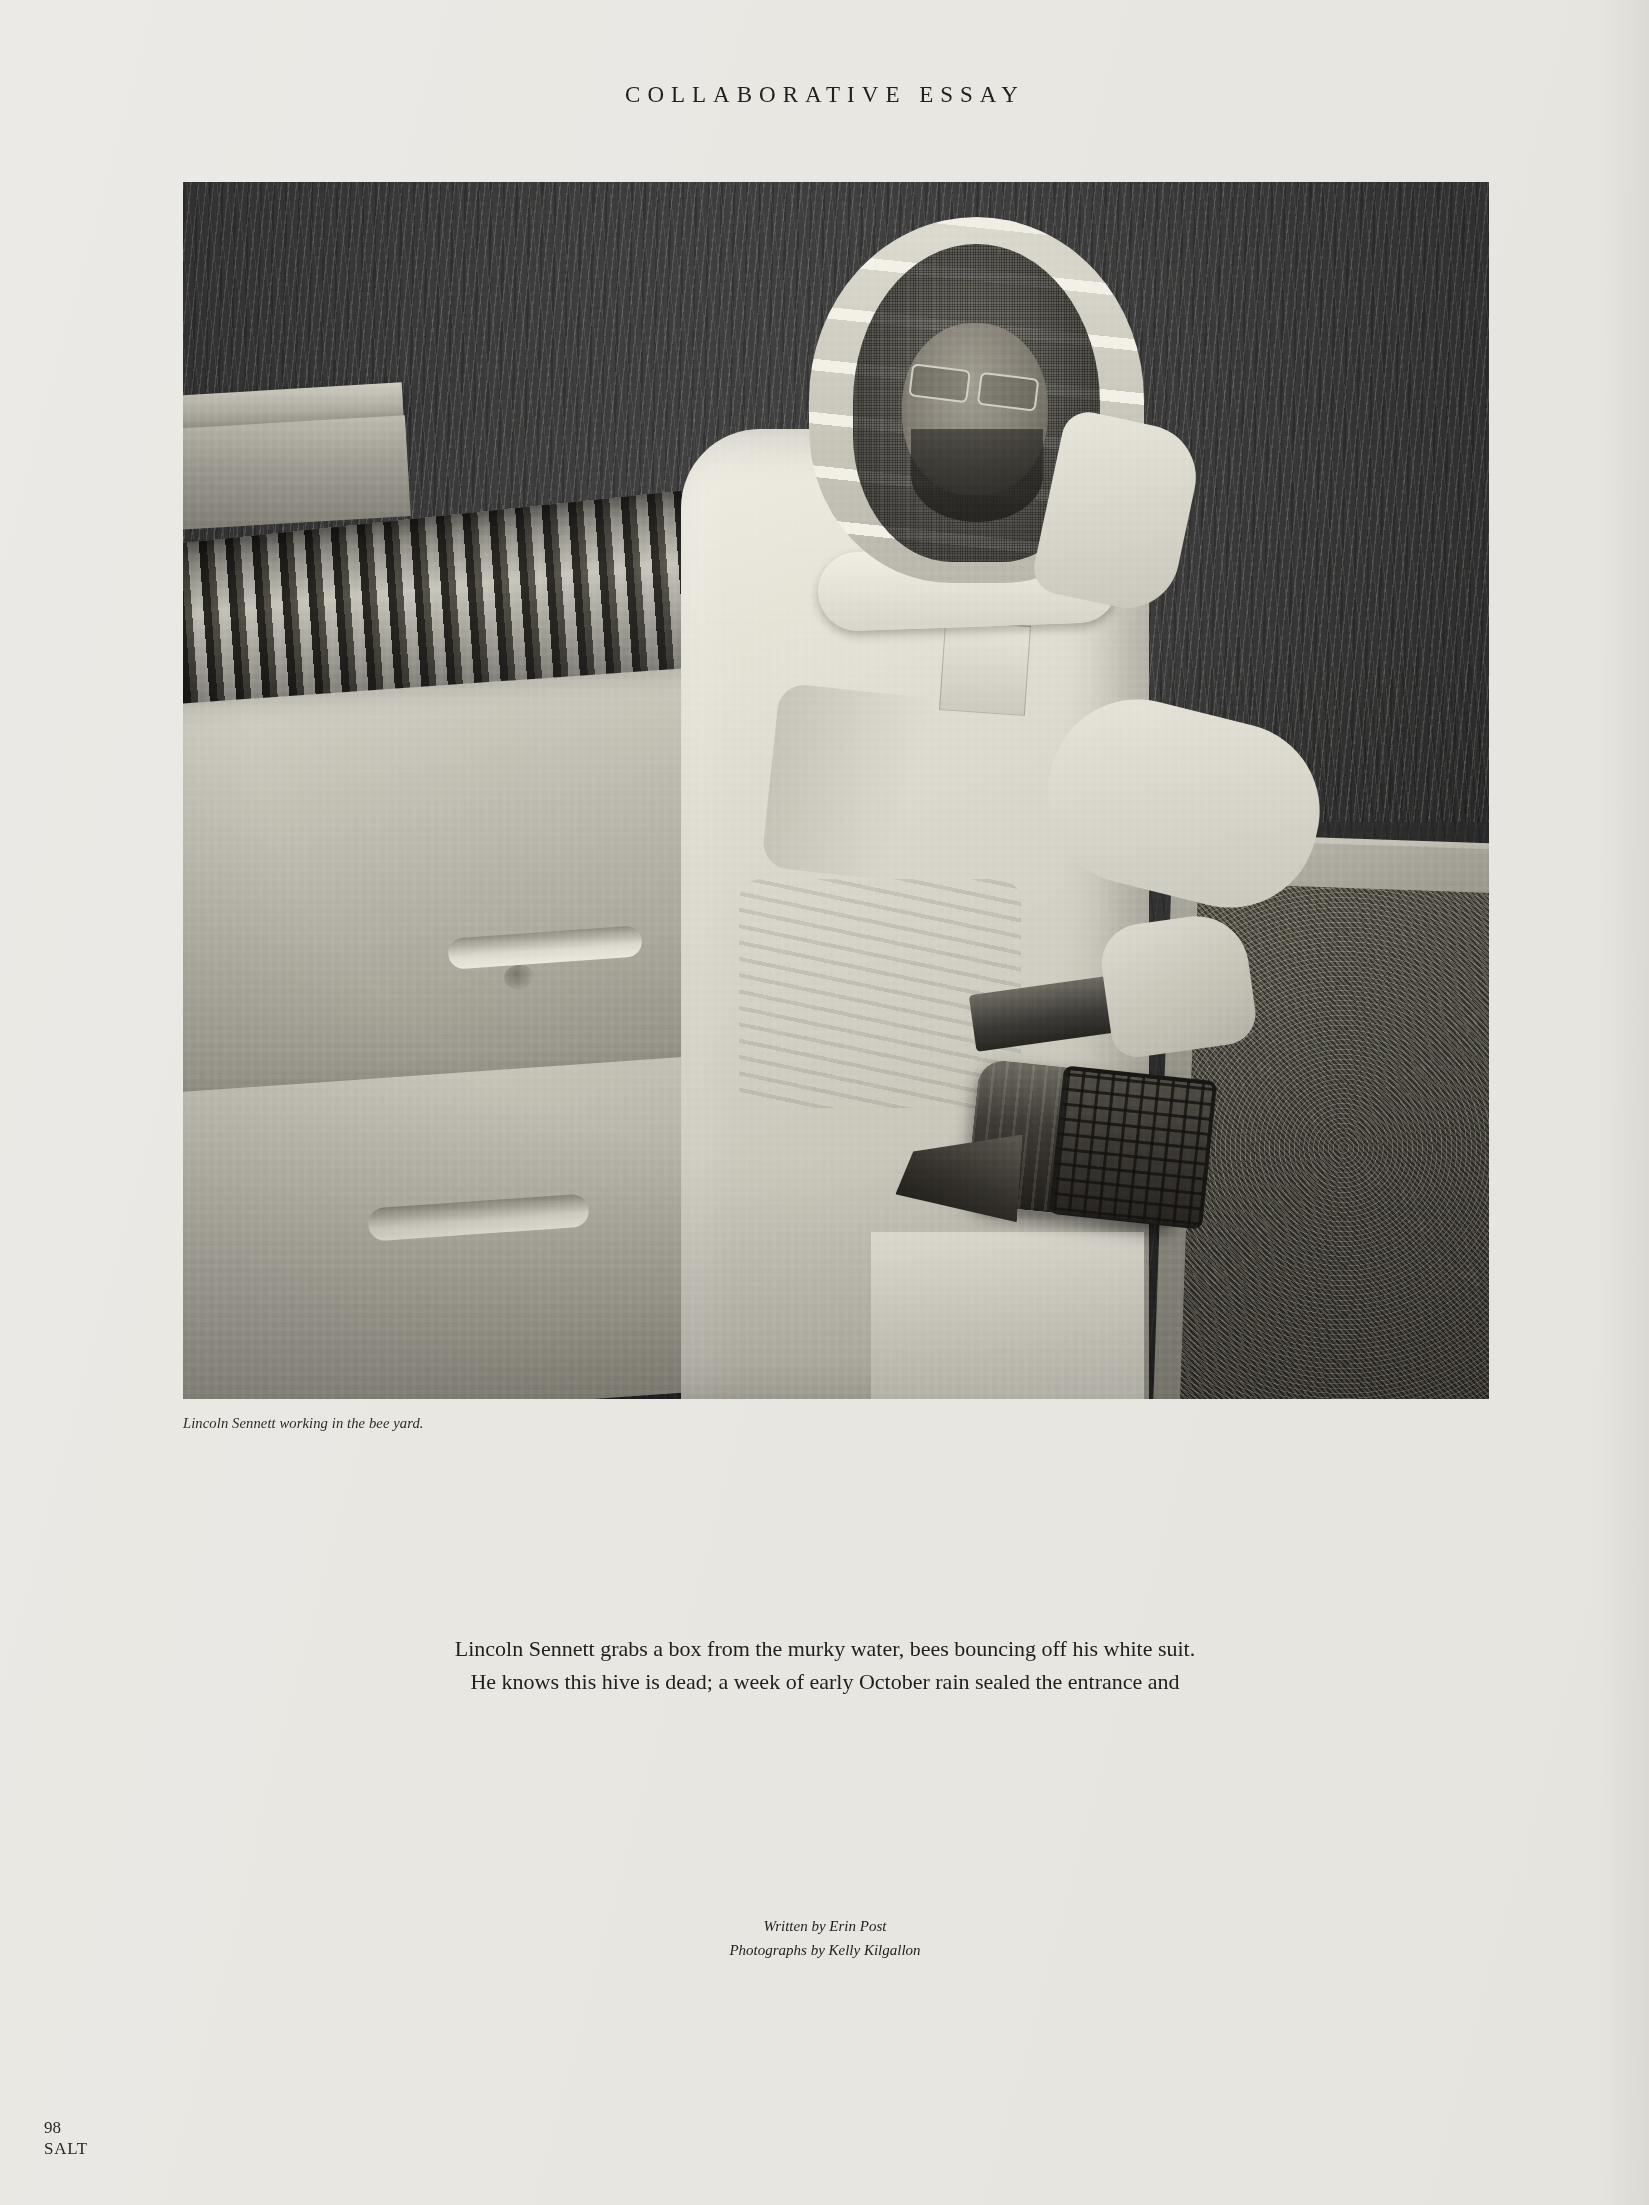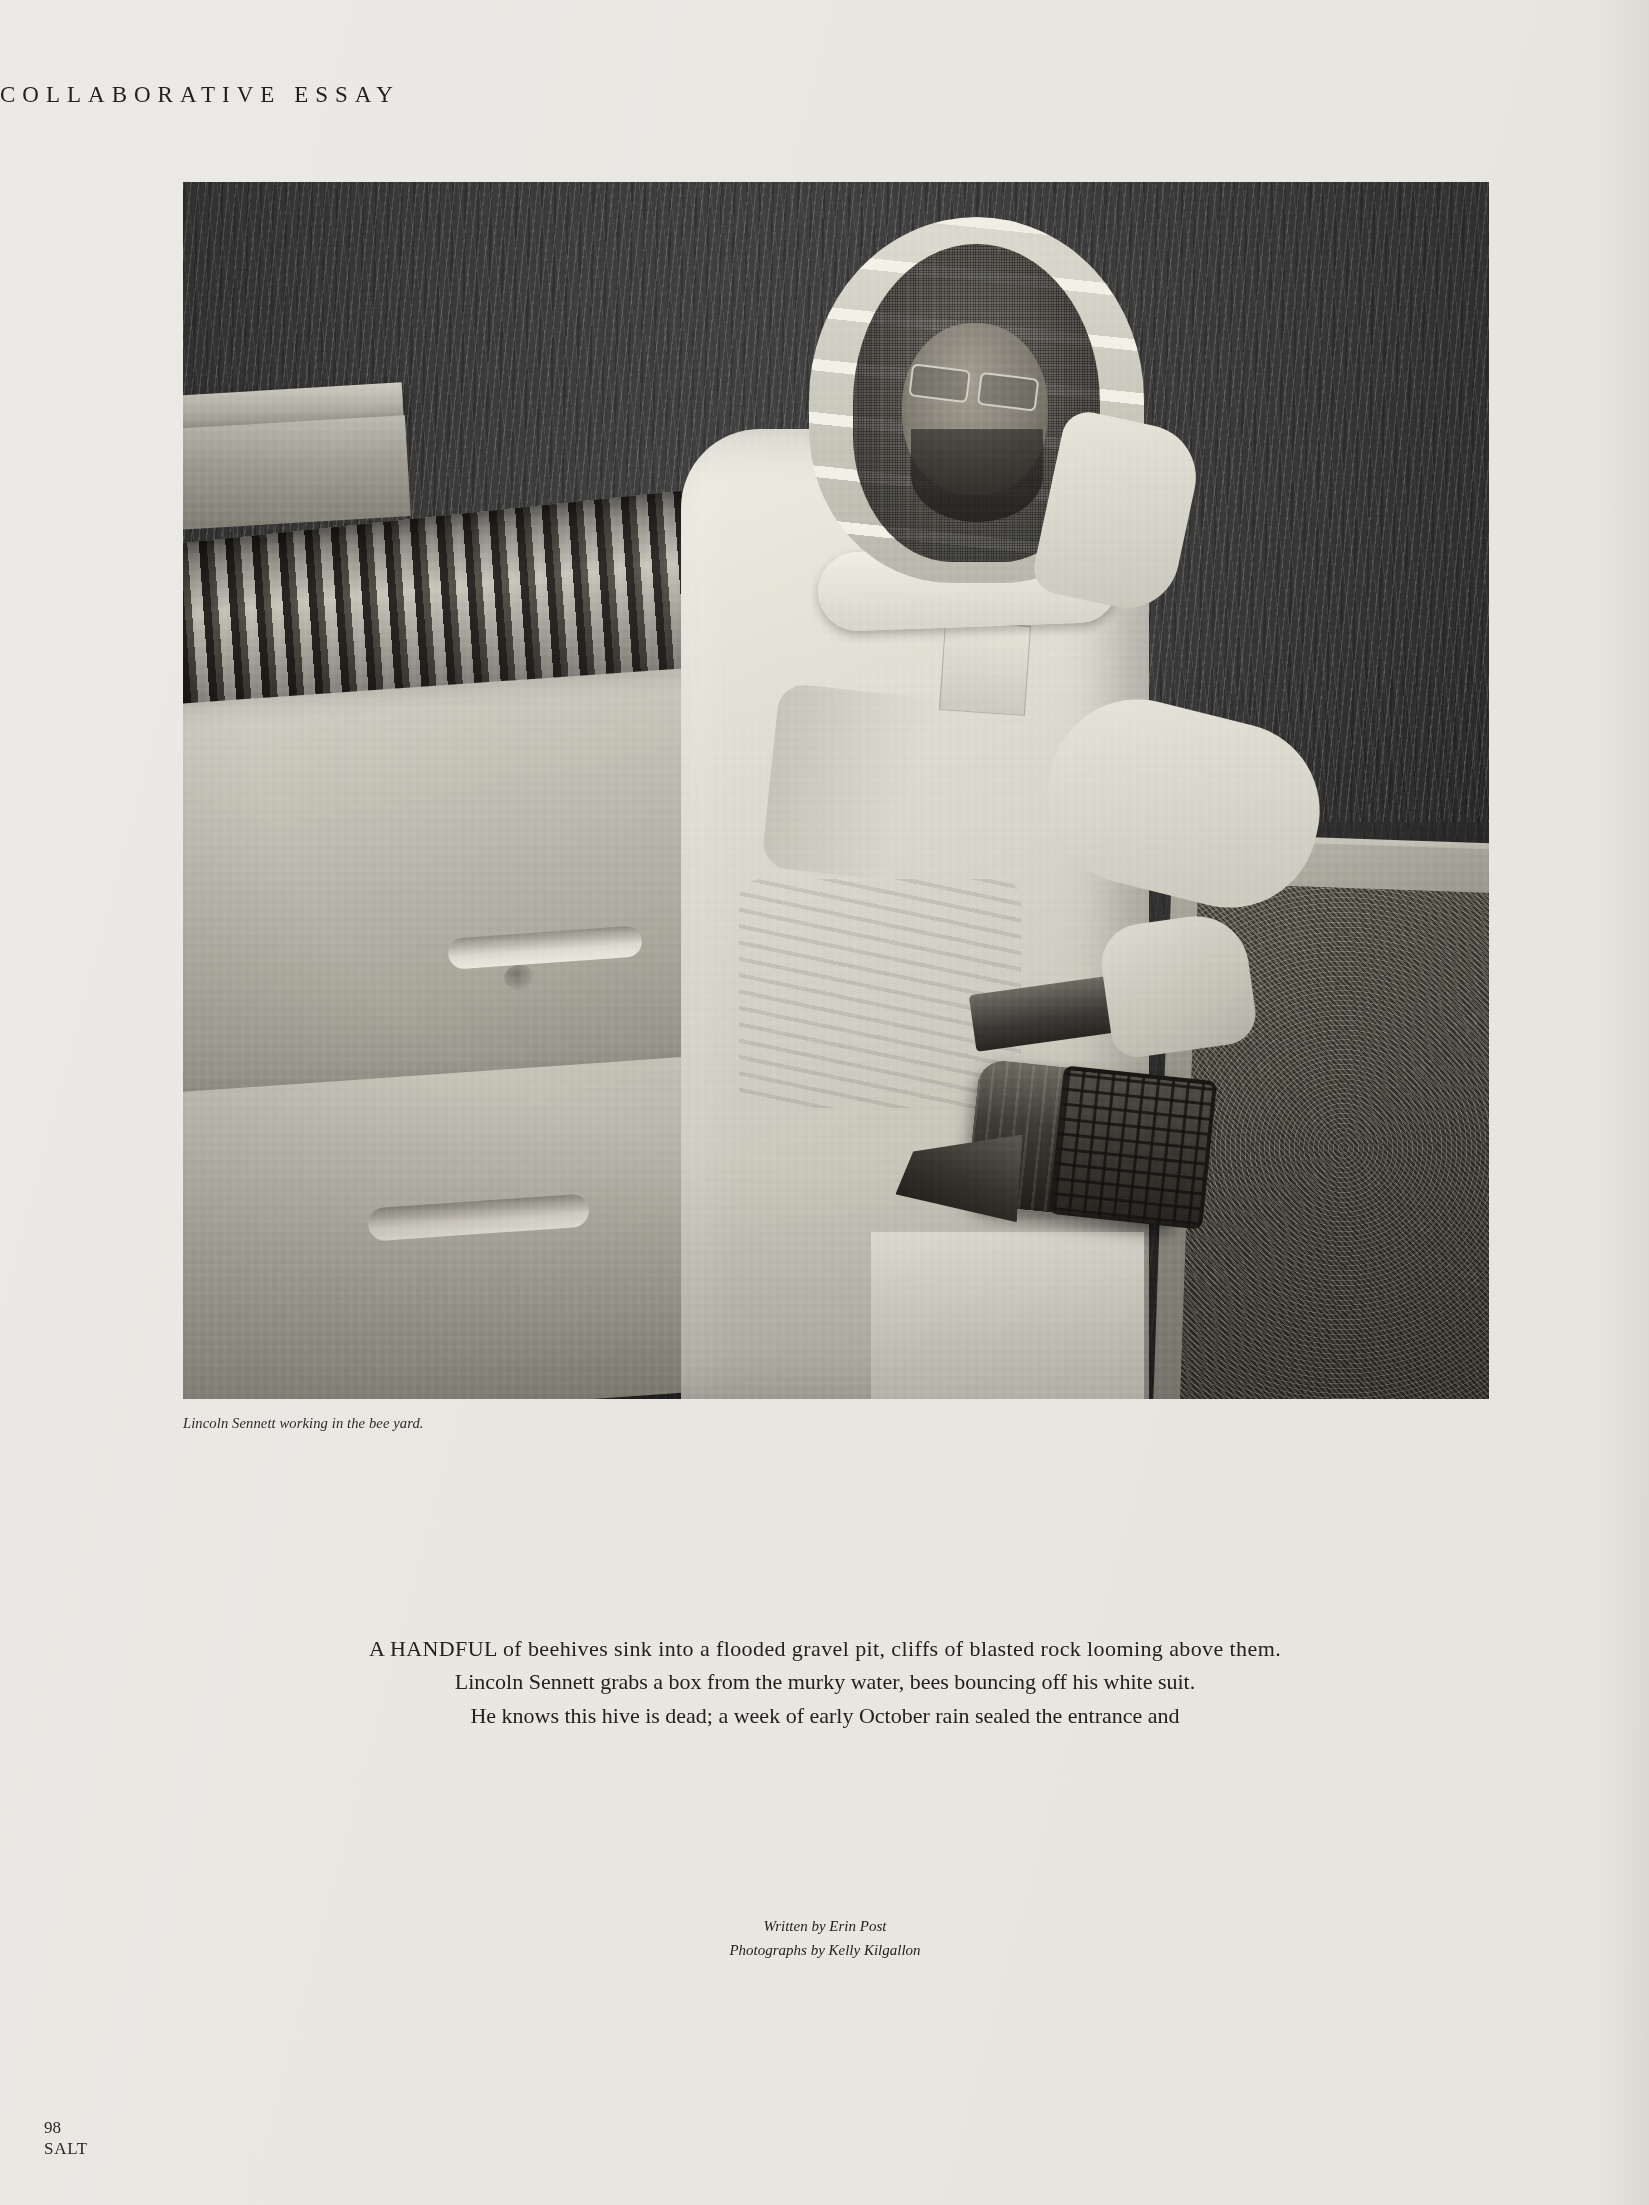--- a/index.html
+++ b/index.html
@@ -30,21 +30,21 @@
     width: 53px;
     background: linear-gradient(to right, rgba(0,0,0,0) 0%, rgba(120,115,105,0.10) 100%);
     pointer-events: none;
   }
 
   .kicker {
     position: absolute;
     top: 82px;
     left: 0;
     width: 100%;
-    text-align: left;
+    text-align: center;
     font-size: 23px;
     letter-spacing: 7px;
     font-family: "Liberation Serif", serif;
     color: #23211f;
     font-weight: 400;
   }
 
   .photo-frame {
     position: absolute;
     left: 183px;
@@ -486,21 +486,20 @@
     <div class="smoker-spout"></div>
 
     <div class="photo-shade"></div>
     <div class="photo-grain"></div>
   </div>
 
   <div class="caption">Lincoln Sennett working in the bee yard.</div>
 
 
   <div class="deck">
-    <div class="lede">A HANDFUL of beehives sink into a flooded gravel pit, cliffs of blasted rock looming above them.</div>
     <div>Lincoln Sennett grabs a box from the murky water, bees bouncing off his white suit.</div>
     <div>He knows this hive is dead; a week of early October rain sealed the entrance and</div>
   </div>
 
   <div class="byline">
     <div>Written by Erin Post</div>
     <div>Photographs by Kelly Kilgallon</div>
   </div>
 
   <div class="folio">

